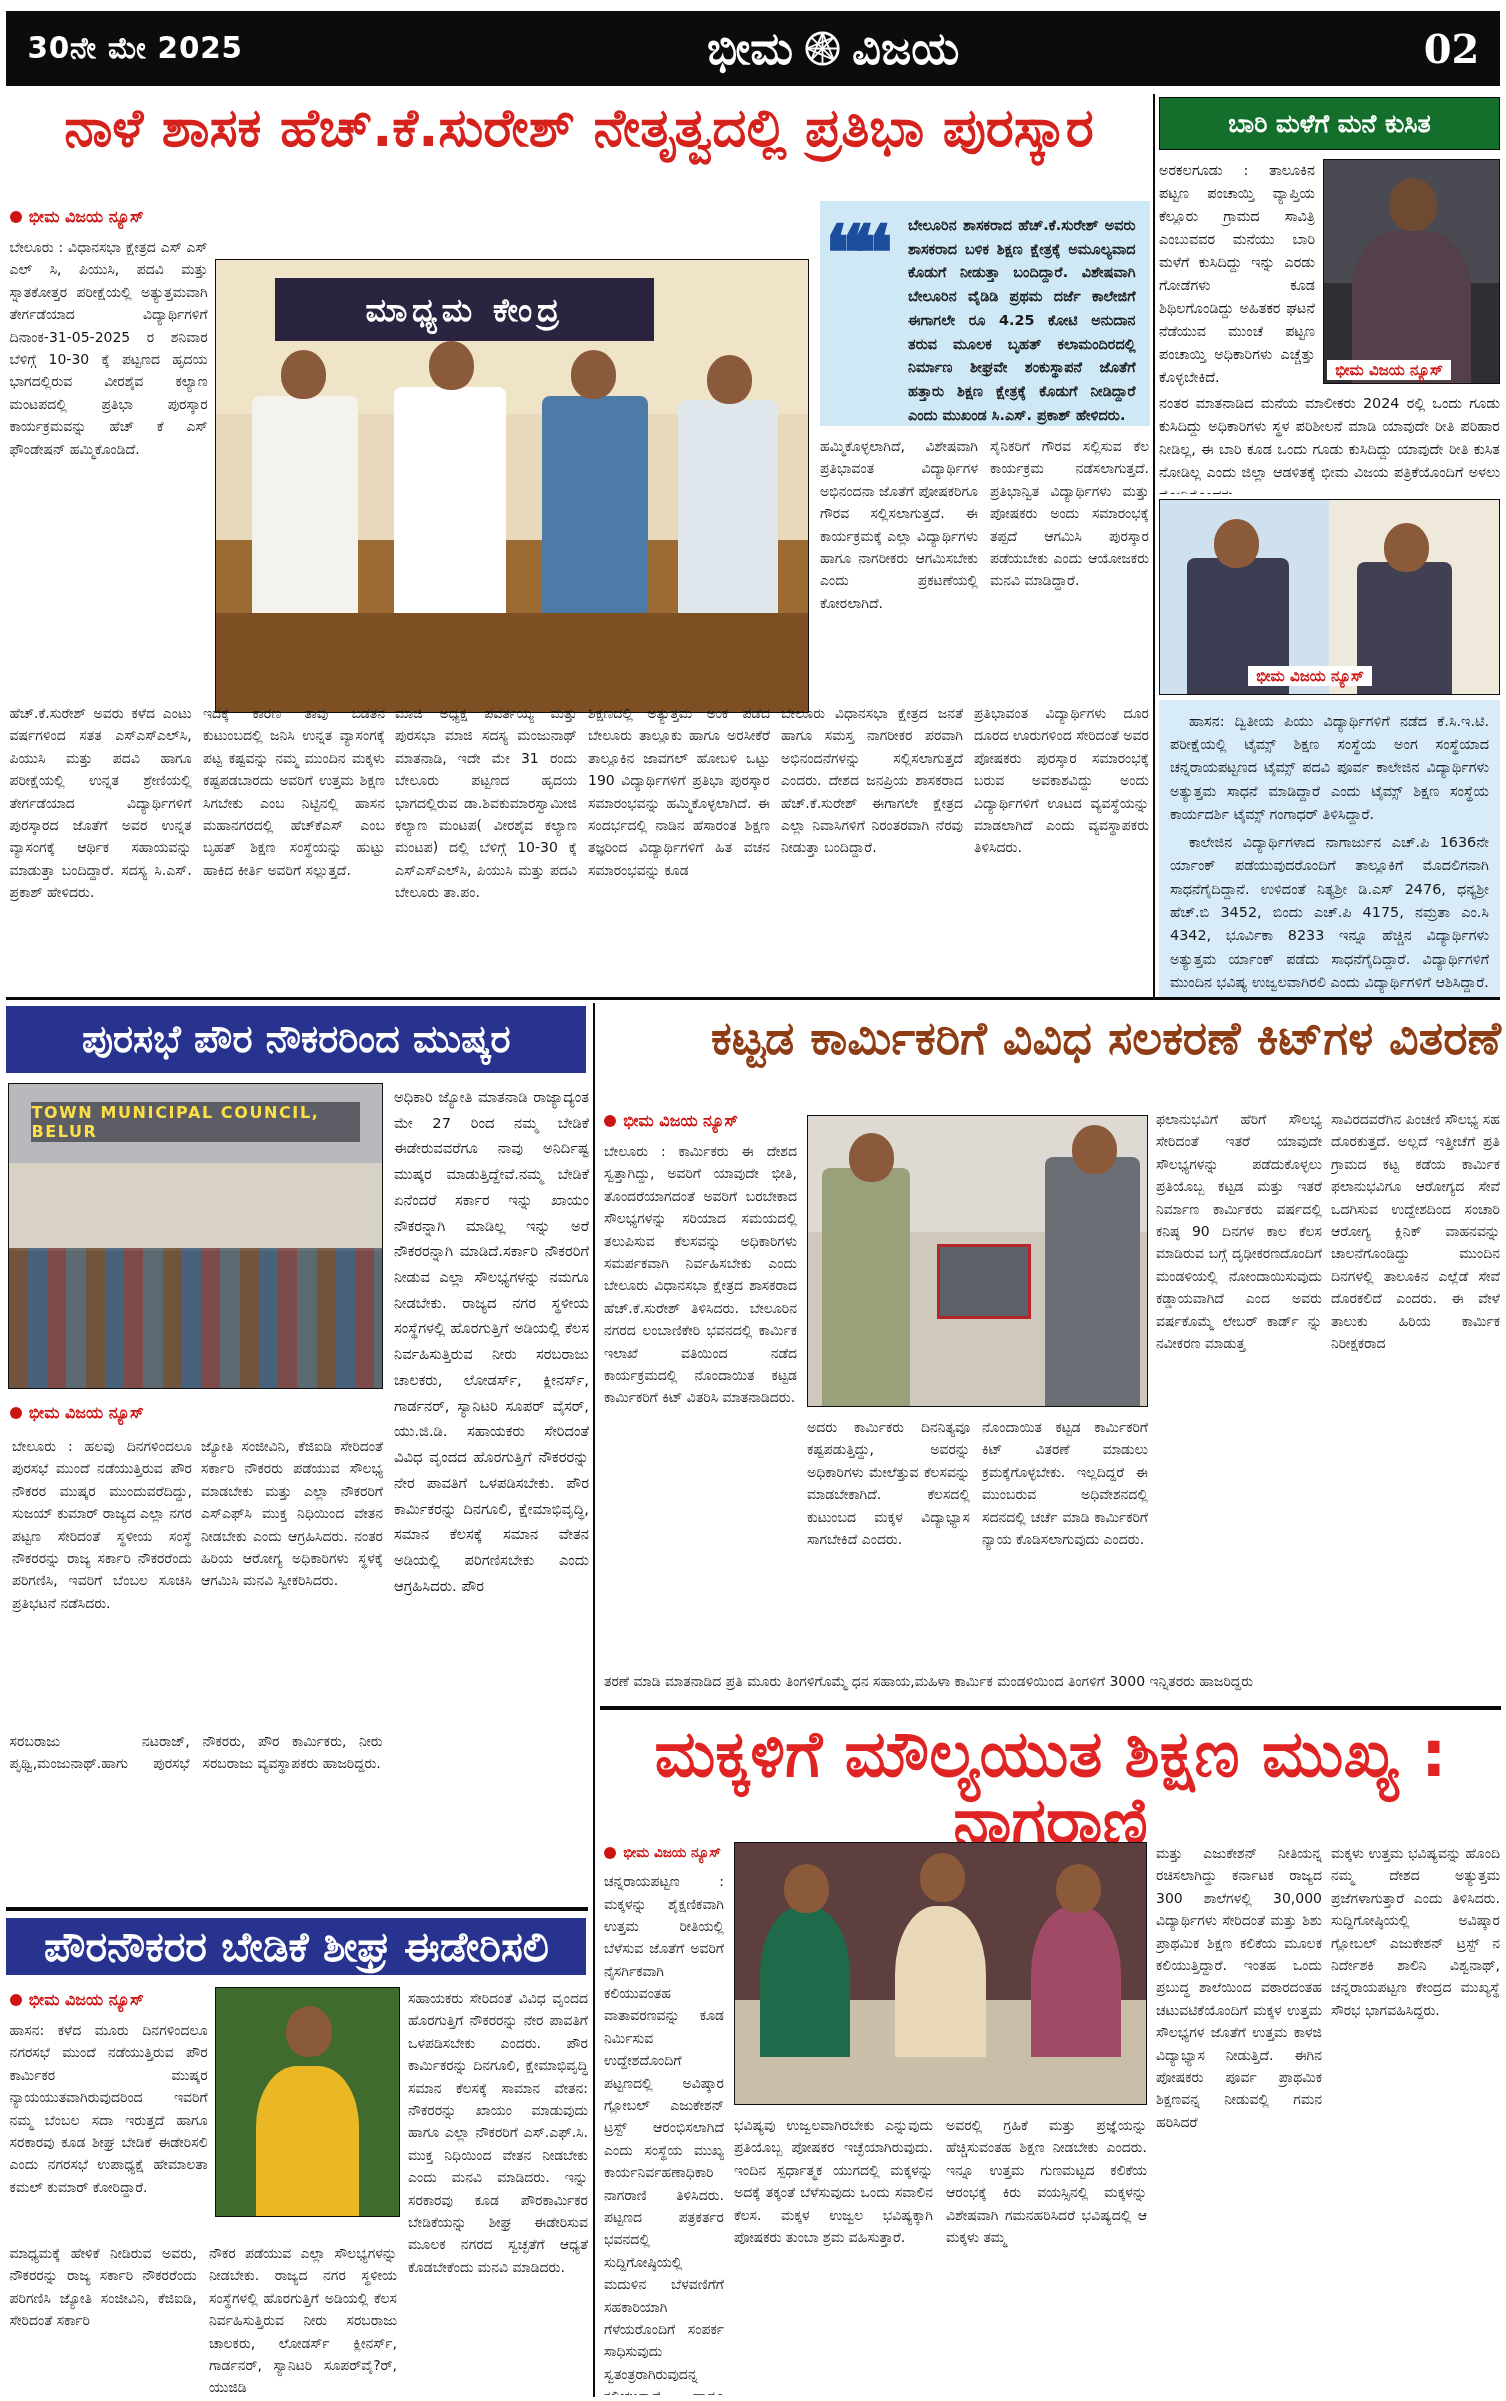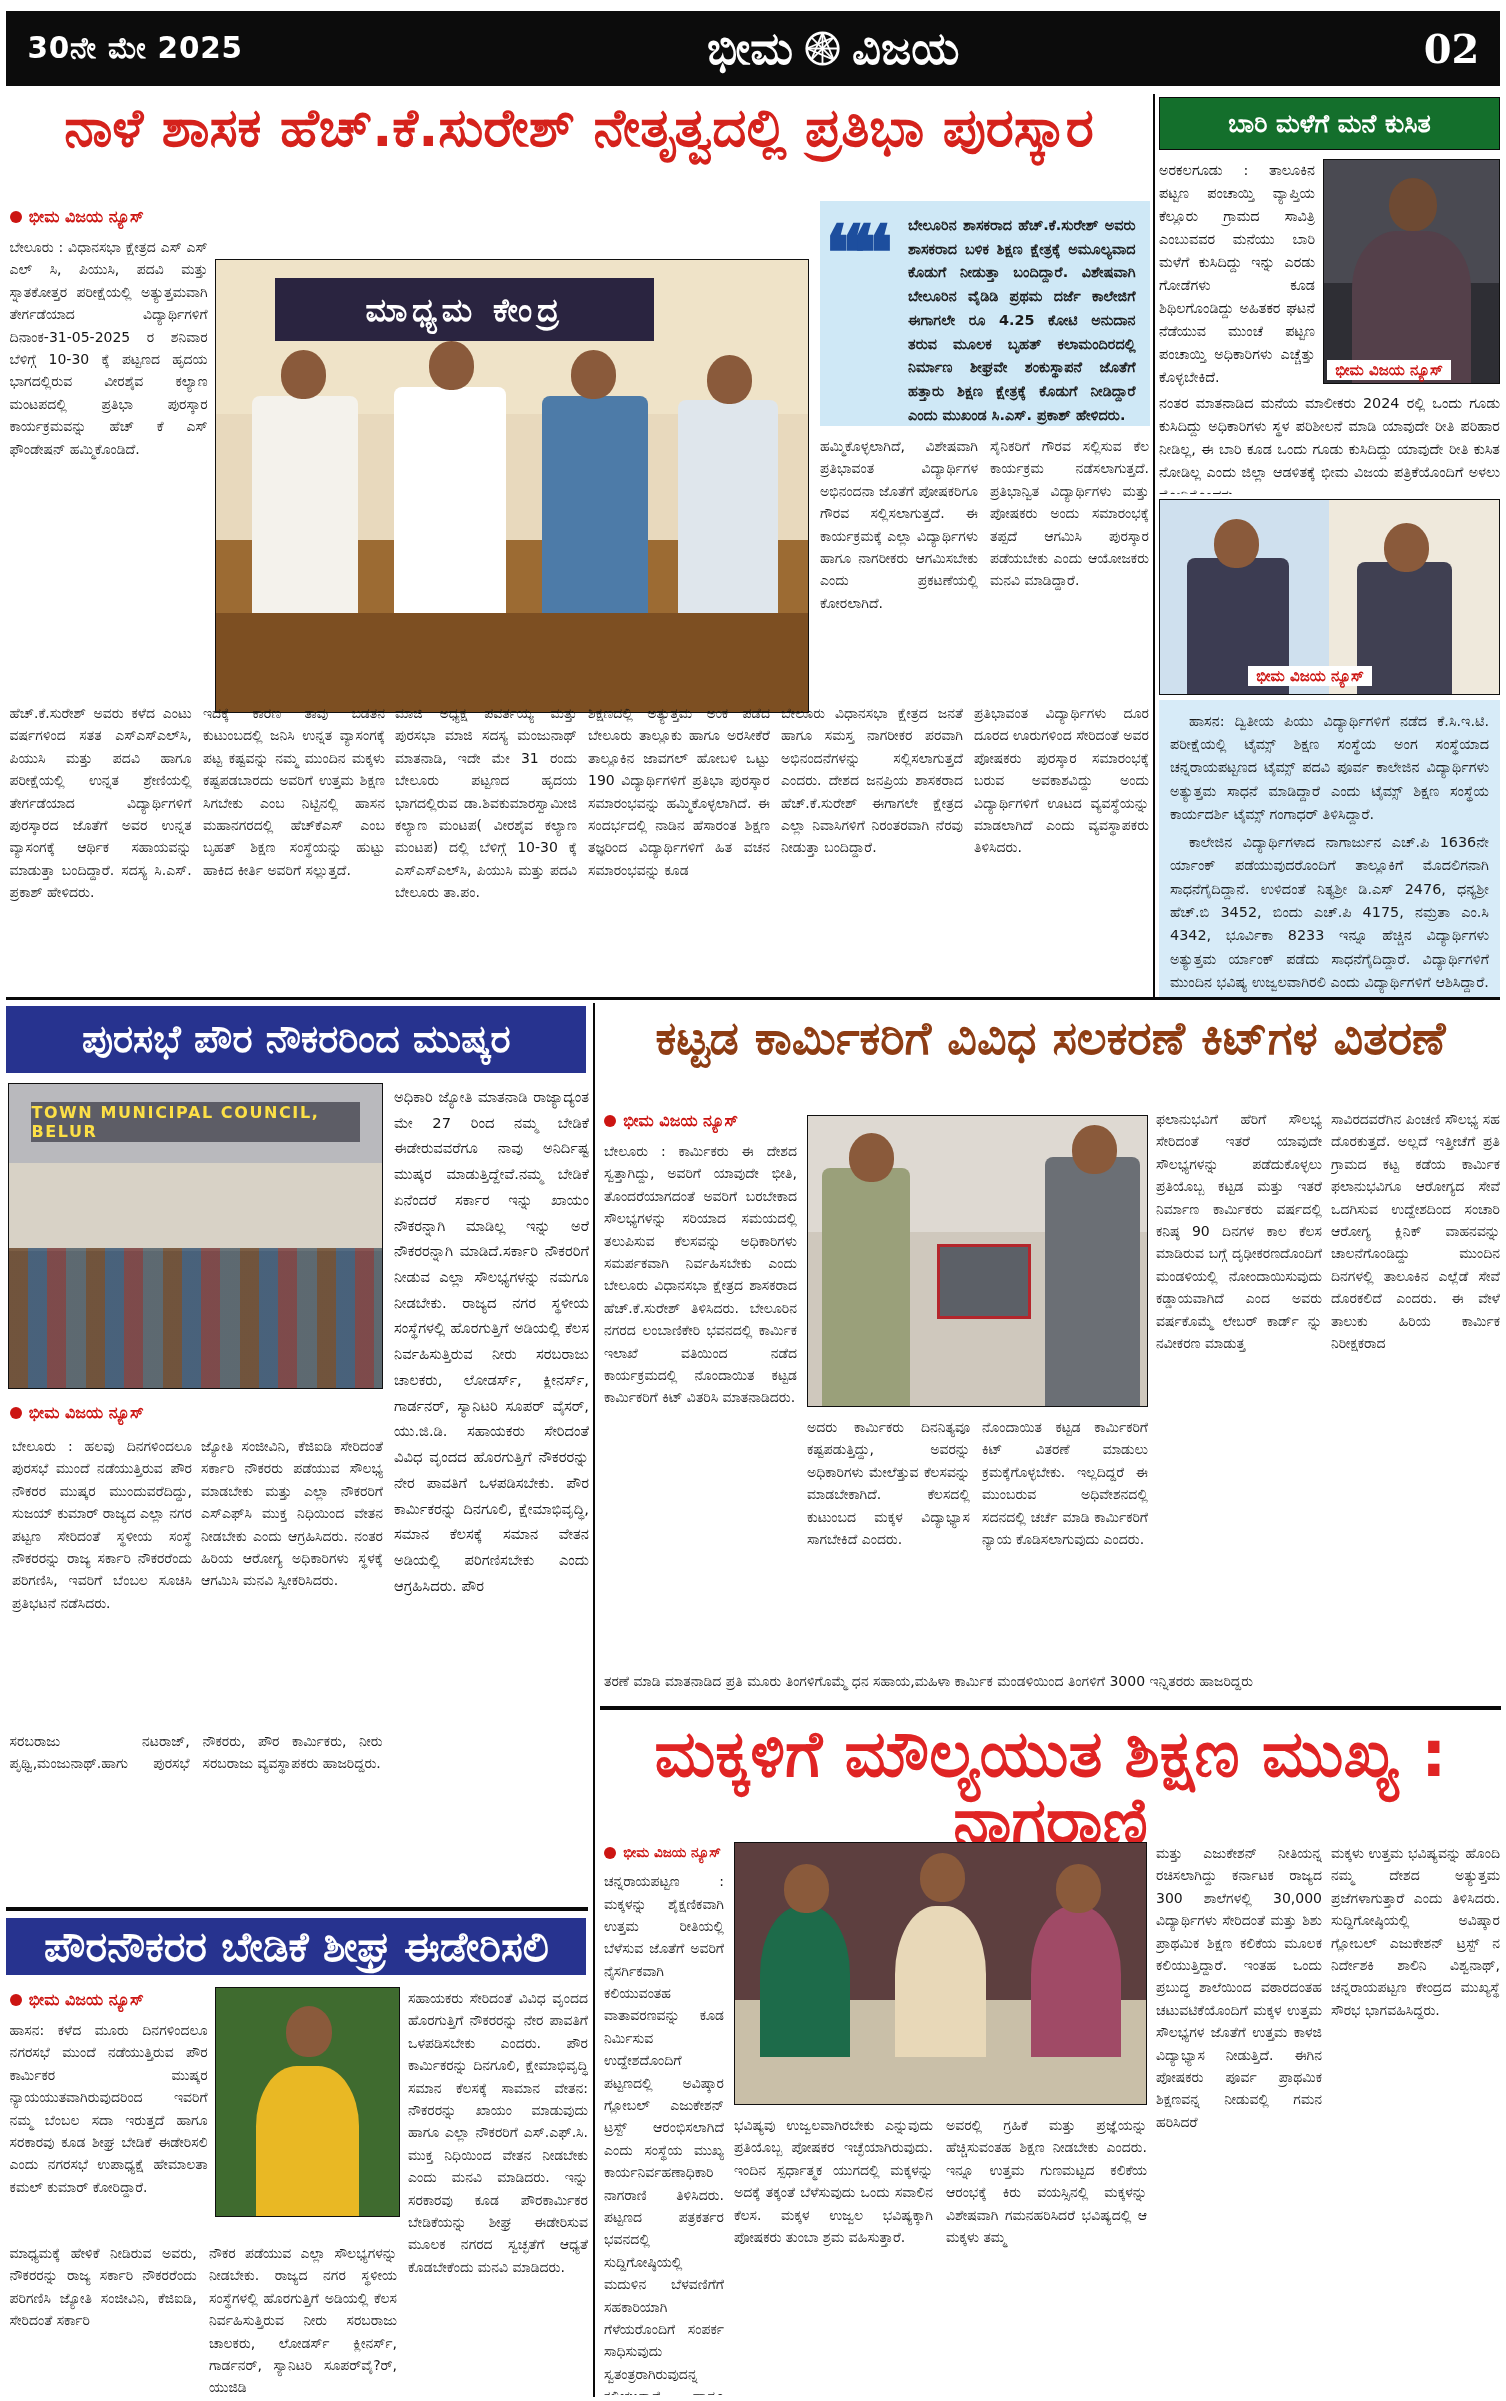--- a/index.html
+++ b/index.html
@@ -154,21 +154,21 @@
   <div class="byline" style="position:absolute;left:9.6px;top:1403px;">
     <span class="dot"></span>
     <span>ಭೀಮ ವಿಜಯ ನ್ಯೂಸ್</span>
   </div>
   <div class="col" style="left:12px;top:1435px;width:180px;height:462px;">ಬೇಲೂರು : ಹಲವು ದಿನಗಳಿಂದಲೂ ಪುರಸಭೆ ಮುಂದೆ ನಡೆಯುತ್ತಿರುವ ಪೌರ ನೌಕರರ ಮುಷ್ಕರ ಮುಂದುವರೆದಿದ್ದು, ಸುಜಯ್ ಕುಮಾರ್ ರಾಜ್ಯದ ಎಲ್ಲಾ ನಗರ ಪಟ್ಟಣ ಸೇರಿದಂತೆ ಸ್ಥಳೀಯ ಸಂಸ್ಥೆ ನೌಕರರನ್ನು ರಾಜ್ಯ ಸರ್ಕಾರಿ ನೌಕರರೆಂದು ಪರಿಗಣಿಸಿ, ಇವರಿಗೆ ಬೆಂಬಲ ಸೂಚಿಸಿ ಪ್ರತಿಭಟನೆ ನಡೆಸಿದರು.</div>
   <div class="col" style="left:201px;top:1435px;width:182px;height:462px;">ಜ್ಯೋತಿ ಸಂಜೀವಿನಿ, ಕೆಜಿಐಡಿ ಸೇರಿದಂತೆ ಸರ್ಕಾರಿ ನೌಕರರು ಪಡೆಯುವ ಸೌಲಭ್ಯ ಮಾಡಬೇಕು ಮತ್ತು ಎಲ್ಲಾ ನೌಕರರಿಗೆ ಎಸ್‌ಎಫ್‌ಸಿ ಮುಕ್ತ ನಿಧಿಯಿಂದ ವೇತನ ನೀಡಬೇಕು ಎಂದು ಆಗ್ರಹಿಸಿದರು. ನಂತರ ಹಿರಿಯ ಆರೋಗ್ಯ ಅಧಿಕಾರಿಗಳು ಸ್ಥಳಕ್ಕೆ ಆಗಮಿಸಿ ಮನವಿ ಸ್ವೀಕರಿಸಿದರು.</div>
   <div class="col" style="left:9.6px;top:1730px;width:373px;height:167px;column-count:2;column-gap:12.8px;">ಸರಬರಾಜು ನಟರಾಜ್, ಪೃಥ್ವಿ,ಮಂಜುನಾಥ್.ಹಾಗು ಪುರಸಭೆ ನೌಕರರು, ಪೌರ ಕಾರ್ಮಿಕರು, ನೀರು ಸರಬರಾಜು ವ್ಯವಸ್ಥಾಪಕರು ಹಾಜರಿದ್ದರು.</div>
 
   <div class="hrule" style="left:6.4px;top:1907px;width:582px;height:4px;"></div>
 
-  <div class="headline-red" style="left:600px;top:1014px;width:901px;font-size:46px;color:#8e3d14;">ಕಟ್ಟಡ ಕಾರ್ಮಿಕರಿಗೆ ವಿವಿಧ ಸಲಕರಣೆ ಕಿಟ್‌ಗಳ ವಿತರಣೆ</div>
+  <div class="headline-red" style="left:600px;top:1014px;width:901px;font-size:46px;color:#8e3d14;text-align:right;">ಕಟ್ಟಡ ಕಾರ್ಮಿಕರಿಗೆ ವಿವಿಧ ಸಲಕರಣೆ ಕಿಟ್‌ಗಳ ವಿತರಣೆ</div>
 
   <div class="col" style="left:604px;top:1108px;width:193px;height:554px;">
     <div class="byline">
       <span class="dot"></span>
       <span>ಭೀಮ ವಿಜಯ ನ್ಯೂಸ್</span>
     </div>
     <span>ಬೇಲೂರು : ಕಾರ್ಮಿಕರು ಈ ದೇಶದ ಸ್ವತ್ತಾಗಿದ್ದು, ಅವರಿಗೆ ಯಾವುದೇ ಭೀತಿ, ತೊಂದರೆಯಾಗದಂತೆ ಅವರಿಗೆ ಬರಬೇಕಾದ ಸೌಲಭ್ಯಗಳನ್ನು ಸರಿಯಾದ ಸಮಯದಲ್ಲಿ ತಲುಪಿಸುವ ಕೆಲಸವನ್ನು ಅಧಿಕಾರಿಗಳು ಸಮರ್ಪಕವಾಗಿ ನಿರ್ವಹಿಸಬೇಕು ಎಂದು ಬೇಲೂರು ವಿಧಾನಸಭಾ ಕ್ಷೇತ್ರದ ಶಾಸಕರಾದ ಹೆಚ್.ಕೆ.ಸುರೇಶ್ ತಿಳಿಸಿದರು. ಬೇಲೂರಿನ ನಗರದ ಲಂಬಾಣಿಕೇರಿ ಭವನದಲ್ಲಿ ಕಾರ್ಮಿಕ ಇಲಾಖೆ ವತಿಯಿಂದ ನಡೆದ ಕಾರ್ಯಕ್ರಮದಲ್ಲಿ ನೊಂದಾಯಿತ ಕಟ್ಟಡ ಕಾರ್ಮಿಕರಿಗೆ ಕಿಟ್ ವಿತರಿಸಿ ಮಾತನಾಡಿದರು.</span>
   </div>
 
   <div class="photo ph-kit" style="left:807px;top:1115px;width:341px;height:292px;">

